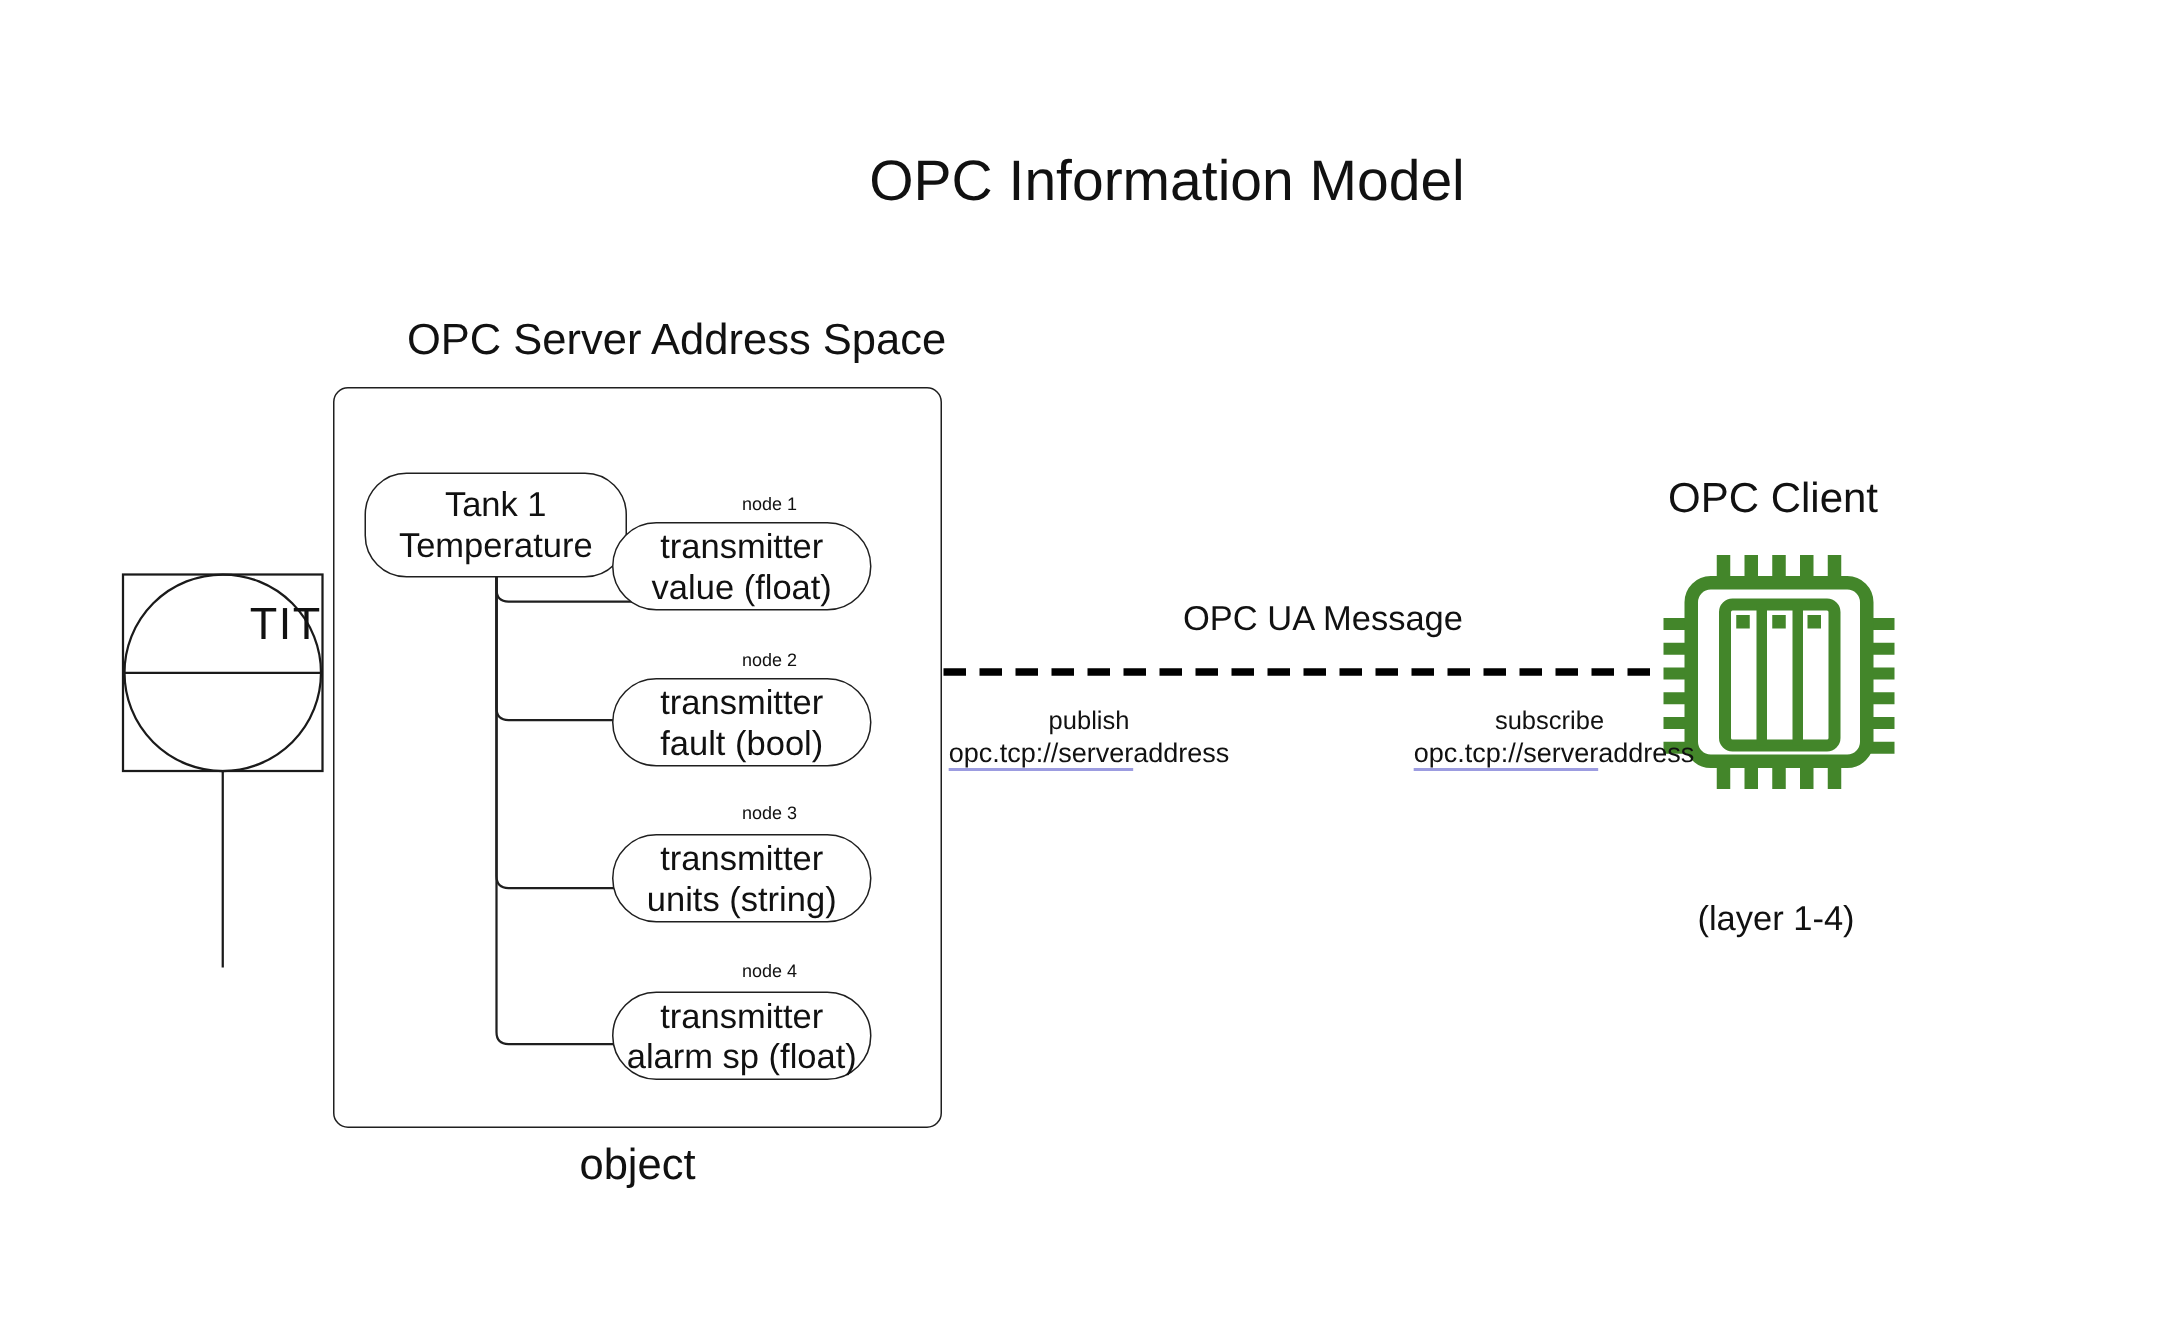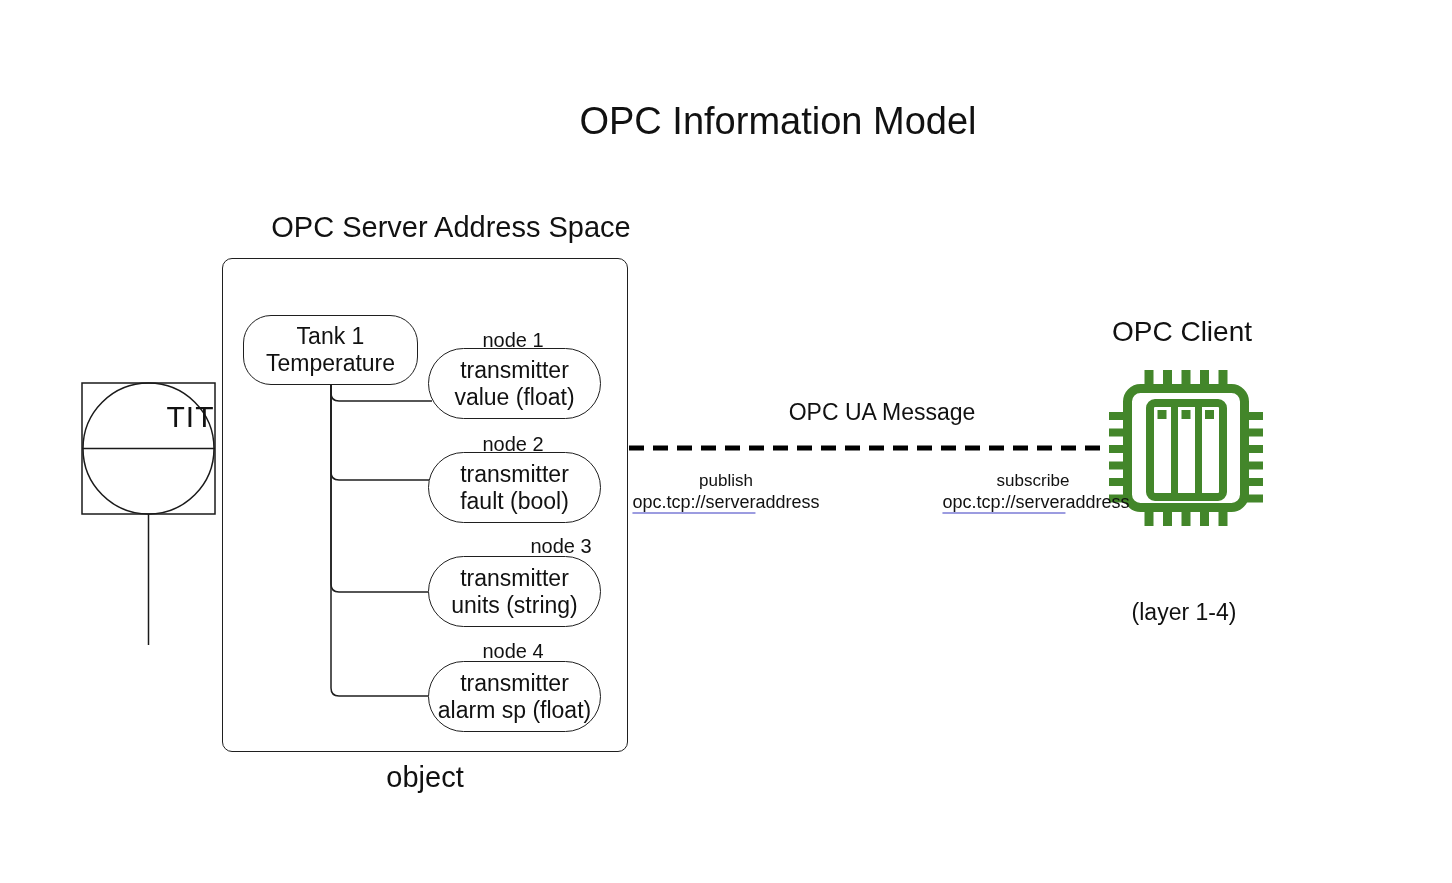--- a/index.html
+++ b/index.html
@@ -32,21 +32,21 @@
     color: #111;
     z-index: 3;
     text-align: left;
   }
   .title   { font-size: 38px; }
   .h1      { font-size: 29px; margin-left: 31px; }
   .h1c     { font-size: 28px; }
   .msg     { font-size: 23px; }
   .caption { font-size: 29px; }
   .cap2    { font-size: 23px; }
-  .nlabel  { font-size: 20px; }
+  .nlabel  { font-size: 12px; }
   .small   { font-size: 17px; }
   .addr    { font-size: 18px; }
   .titTag  { font-size: 30px; letter-spacing: 1px; margin-left: 42px; }
   .lnk { border-bottom: 2px solid var(--link-underline); }
 
   .bigbox {
     position: absolute;
     left: 222px; top: 258px;
     width: 406px; height: 494px;
     border: 1.5px solid #1f1f1f;
@@ -67,22 +67,22 @@
     z-index: 3;
     text-align: center;
   }
   .tank {
     left: 243px; top: 267px;
     width: 175px; height: 70px;
     border-radius: 28px;
     margin-top: 48px;
   }
   .stadium {
-    left: 428px;
-    width: 173px; height: 71px;
+    left: 408px;
+    width: 173px; height: 59px;
     border-radius: 36px;
   }
 </style>
 </head>
 <body>
 
 <div class="stage">
 
   <div class="t title" style="left:778px; top:100px;">OPC Information Model</div>
 
@@ -158,21 +158,21 @@
     <div>transmitter</div>
     <div>value (float)</div>
   </div>
 
   <div class="t nlabel" style="left:513px; top:433px;">node 2</div>
   <div class="shape stadium" style="top:452px;">
     <div>transmitter</div>
     <div>fault (bool)</div>
   </div>
 
-  <div class="t nlabel" style="left:513px; top:535px;margin-left:48px;">node 3</div>
+  <div class="t nlabel" style="left:513px; top:535px;">node 3</div>
   <div class="shape stadium" style="top:556px;">
     <div>transmitter</div>
     <div>units (string)</div>
   </div>
 
   <div class="t nlabel" style="left:513px; top:640px;">node 4</div>
   <div class="shape stadium" style="top:661px;">
     <div>transmitter</div>
     <div>alarm sp (float)</div>
   </div>

